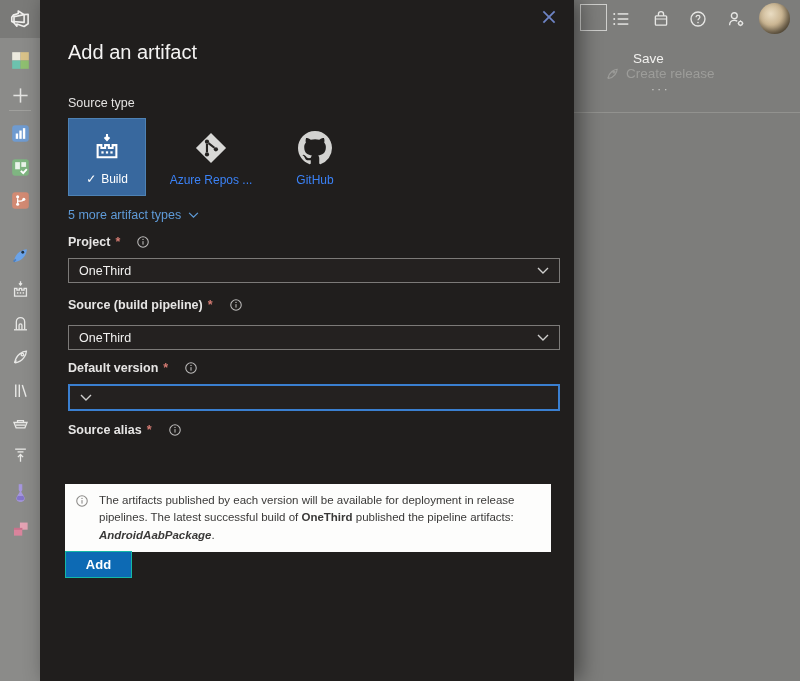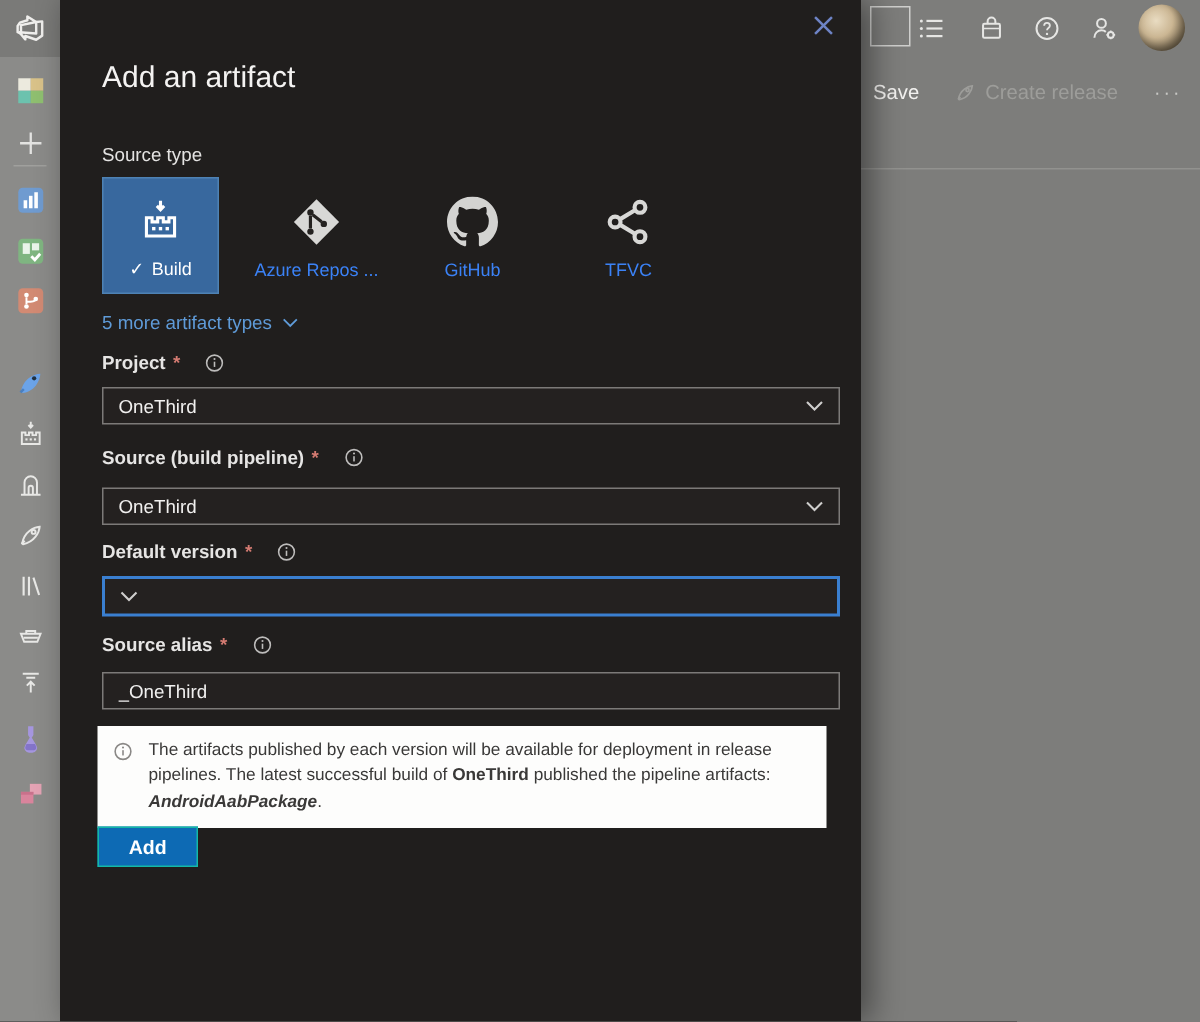--- a/index.html
+++ b/index.html
@@ -9,21 +9,21 @@
 
   
   .bg-hairline { position:absolute; left:574px; right:0; top:112px; height:1px; background:#92928f; }
   .search-remnant { position:absolute; left:580px; top:4px; width:27px; height:27px;
     border:1px solid #cfcfcd; background:transparent; }
   .topbar-icon { position:absolute; top:10px; width:18px; height:18px; cursor:pointer; }
   .topbar-icon svg { width:100%; height:100%; display:block; }
   .avatar { position:absolute; left:759px; top:3px; width:31px; height:31px; border-radius:50%;
     background:radial-gradient(circle at 38% 35%, #e9dcc2 0%, #cbb693 40%, #7b6c53 75%, #5d5140 100%);
     box-shadow:inset -2px -3px 6px rgba(0,0,0,.35); cursor:pointer; }
-  .bg-toolbar { position:absolute; left:582px; top:51px; height:20px; display:flex; align-items:center; }
+  .bg-toolbar { position:absolute; left:582px; top:51px; height:20px; display:flex; align-items:center;flex-direction:column; }
   .save-label { color:#f2f1ef; font-size:13.5px; cursor:pointer; }
   .create-release { display:flex; align-items:center; margin-left:23px; color:#9d9d9a; font-size:13.5px; cursor:default; }
   .create-release svg { width:15px; height:15px; margin-right:6px; }
   .more-dots { margin-left:24px; color:#c9c9c6; font-size:13px; letter-spacing:2px; cursor:pointer; }
 
   
   .sidebar { position:absolute; left:0; top:0; width:40px; height:681px; background:#8b8b89; z-index:2; }
   .logo-cell { position:absolute; left:0; top:0; width:40px; height:38px; background:#7a7a78;
     display:flex; align-items:center; justify-content:center; cursor:pointer; }
   .sb-item { position:absolute; left:0; width:40px; height:22px; display:flex; align-items:center;
@@ -314,33 +314,20 @@
         <div class="tile-icon">
           <svg viewBox="0 0 16 16">
             <path fill="#d3d3d1" d="M8 0C3.58 0 0 3.58 0 8c0 3.54 2.29 6.53 5.47 7.59.4.07.55-.17.55-.38 0-.19-.01-.82-.01-1.49-2.01.37-2.53-.49-2.69-.94-.09-.23-.48-.94-.82-1.13-.28-.15-.68-.52-.01-.53.63-.01 1.08.58 1.23.82.72 1.21 1.87.87 2.33.66.07-.52.28-.87.51-1.07-1.78-.2-3.64-.89-3.64-3.95 0-.87.31-1.59.82-2.15-.08-.2-.36-1.02.08-2.12 0 0 .67-.21 2.2.82.64-.18 1.32-.27 2-.27.68 0 1.36.09 2 .27 1.53-1.04 2.2-.82 2.2-.82.44 1.1.16 1.92.08 2.12.51.56.82 1.27.82 2.15 0 3.07-1.87 3.75-3.65 3.95.29.25.54.73.54 1.48 0 1.07-.01 1.93-.01 2.2 0 .21.15.46.55.38A8.012 8.012 0 0016 8c0-4.42-3.58-8-8-8z"></path>
           </svg>
         </div>
         <div class="tile-label">
             <span>GitHub</span>
           </div>
       </div>
 
-      <div class="tile">
-        <div class="tile-icon">
-          <svg viewBox="0 0 16 16" fill="none" stroke="#d8d8d6" stroke-width="1.3">
-            <circle cx="11.6" cy="3.4" r="1.7"></circle>
-            <circle cx="3.8" cy="8" r="1.7"></circle>
-            <circle cx="11.6" cy="12.6" r="1.7"></circle>
-            <path d="M5.4 7.1l4.6-2.8M5.4 8.9l4.6 2.8"></path>
-          </svg>
-        </div>
-        <div class="tile-label">
-            <span>TFVC</span>
-          </div>
-      </div>
     </div>
 
     <div class="more-link">
       <span>5 more artifact types</span>
       <svg viewBox="0 0 12 8" fill="none" stroke="#5f9bd8" stroke-width="1.4">
           <path d="M1 1l5 5 5-5"></path>
         </svg>
     </div>
 
     <div class="f-label" style="top:234px">
@@ -392,23 +379,20 @@
 
     <div class="f-label" style="top:422px">
       <span>Source alias</span>
       <span class="req">*</span>
       <svg class="info-i" viewBox="0 0 16 16" fill="none" stroke="#bdbcbb" stroke-width="1.2">
         <circle cx="8" cy="8" r="6"></circle>
           <rect x="7.4" y="7" width="1.2" height="4" fill="#bdbcbb" stroke="none"></rect>
           <circle cx="8" cy="5" r="0.8" fill="#bdbcbb" stroke="none"></circle>
       </svg>
     </div>
-    <div class="field" style="top:448px">
-      <input type="text" value="_OneThird" style="">
-    </div>
 
     <div class="info-box">
       <svg class="ibx-icon" viewBox="0 0 16 16" fill="none" stroke="#8a8886" stroke-width="1.2">
         <circle cx="8" cy="8" r="6"></circle>
           <rect x="7.4" y="7" width="1.2" height="4" fill="#8a8886" stroke="none"></rect>
           <circle cx="8" cy="5" r="0.8" fill="#8a8886" stroke="none"></circle>
       </svg>
       <div class="info-text"><span>The artifacts published by each version will be available for deployment in release pipelines. The latest successful build of </span><b>OneThird</b><span> published the pipeline artifacts: </span><span class="bi">AndroidAabPackage</span><span>.</span></div>
     </div>
 

